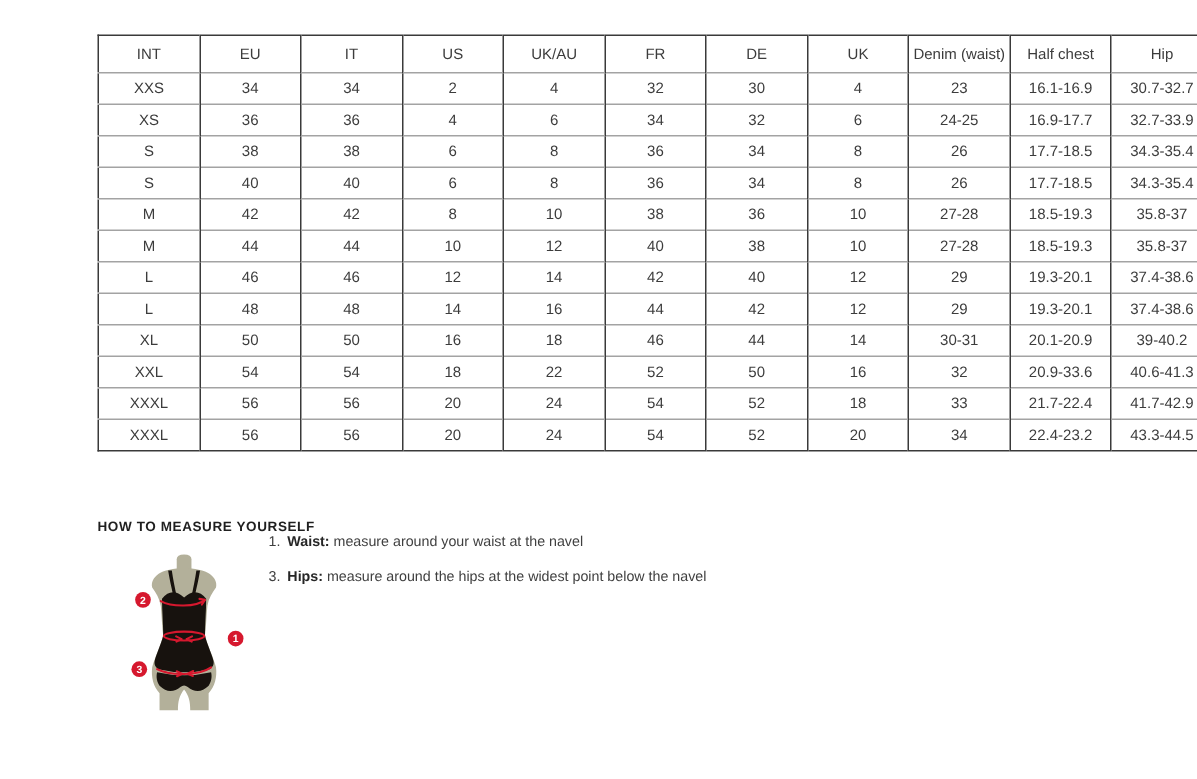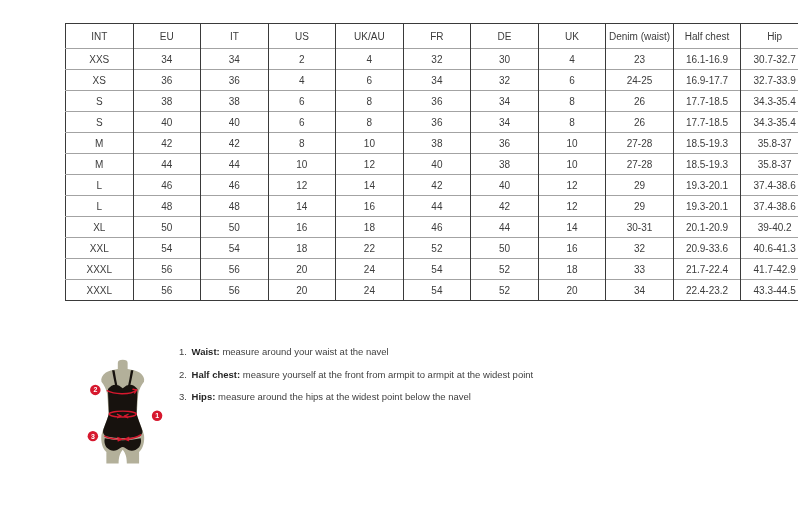--- a/index.html
+++ b/index.html
@@ -235,20 +235,21 @@
         <td>52</td>
         <td>20</td>
         <td>34</td>
         <td>22.4-23.2</td>
         <td>43.3-44.5</td>
       </tr>
     </tbody>
 </table>
 
 <div class="measure-section">
+  <div class="measure-title">HOW TO MEASURE YOURSELF</div>
   <div class="measure-body">
 
     <div class="figure-wrap">
       <svg width="82" height="108" viewBox="0 0 100 132">
 
         <g fill="#b3b09a">
           <path d="M40,16 L40,6 Q40,2 46,2 Q52,2 52,6 L52,16 Z"></path>
           <path d="M46,13
             C38,13 29,15 25,18 C21,21 19,25 20,29
             C23,33 26,38 27,44 C28,54 28,62 29,68
@@ -296,17 +297,16 @@
           <circle cx="88" cy="70.5" r="6.4" fill="#d6182e"></circle>
           <text x="88" y="73.5" text-anchor="middle" font-size="8.5" font-weight="bold" fill="#ffffff">1</text>
           <circle cx="9.5" cy="95.5" r="6.4" fill="#d6182e"></circle>
           <text x="9.5" y="98.5" text-anchor="middle" font-size="8.5" font-weight="bold" fill="#ffffff">3</text>
         </g>
       </svg>
     </div>
 
     <ol class="instructions">
         <li><span class="num">1.</span> <span class="lbl">Waist:</span> <span>measure around your waist at the navel</span></li>
-        <li><span class="num">2.</span> <span class="lbl">Half chest:</span> <span>measure yourself at the front from armpit to armpit at the widest point</span></li>
         <li><span class="num">3.</span> <span class="lbl">Hips:</span> <span>measure around the hips at the widest point below the navel</span></li>
       </ol>
   </div>
 </div>
 
 </body></html>

